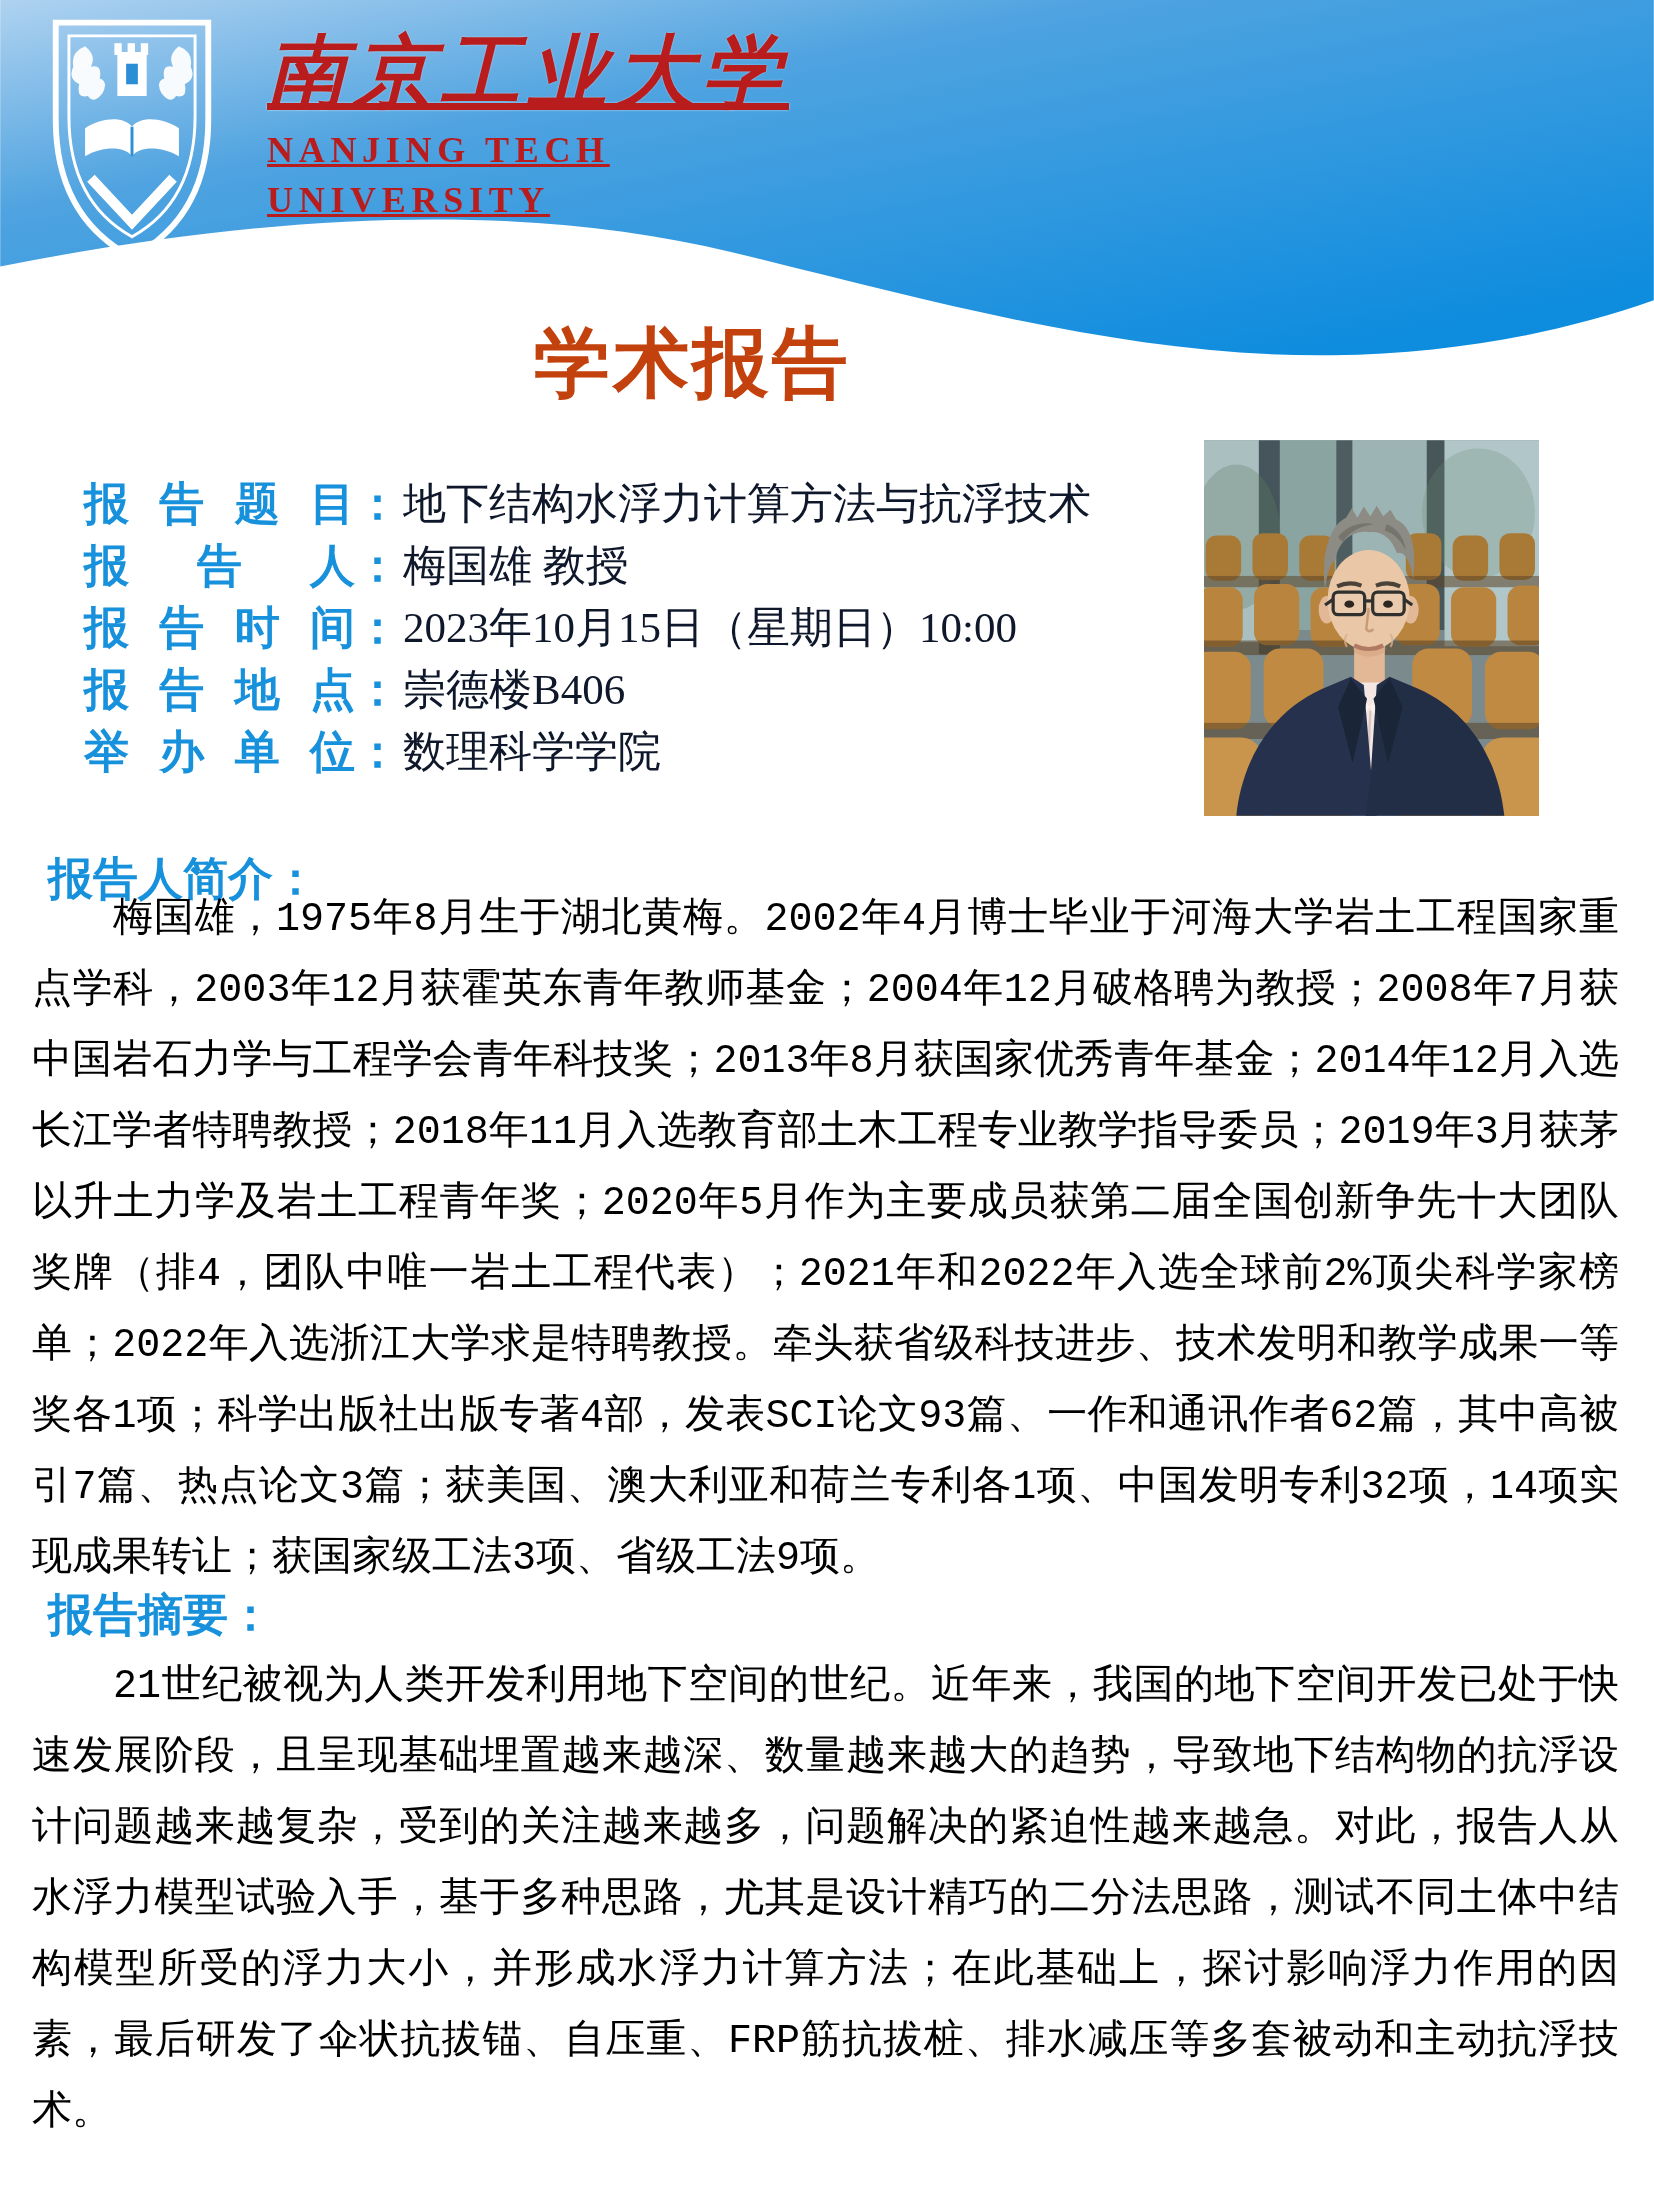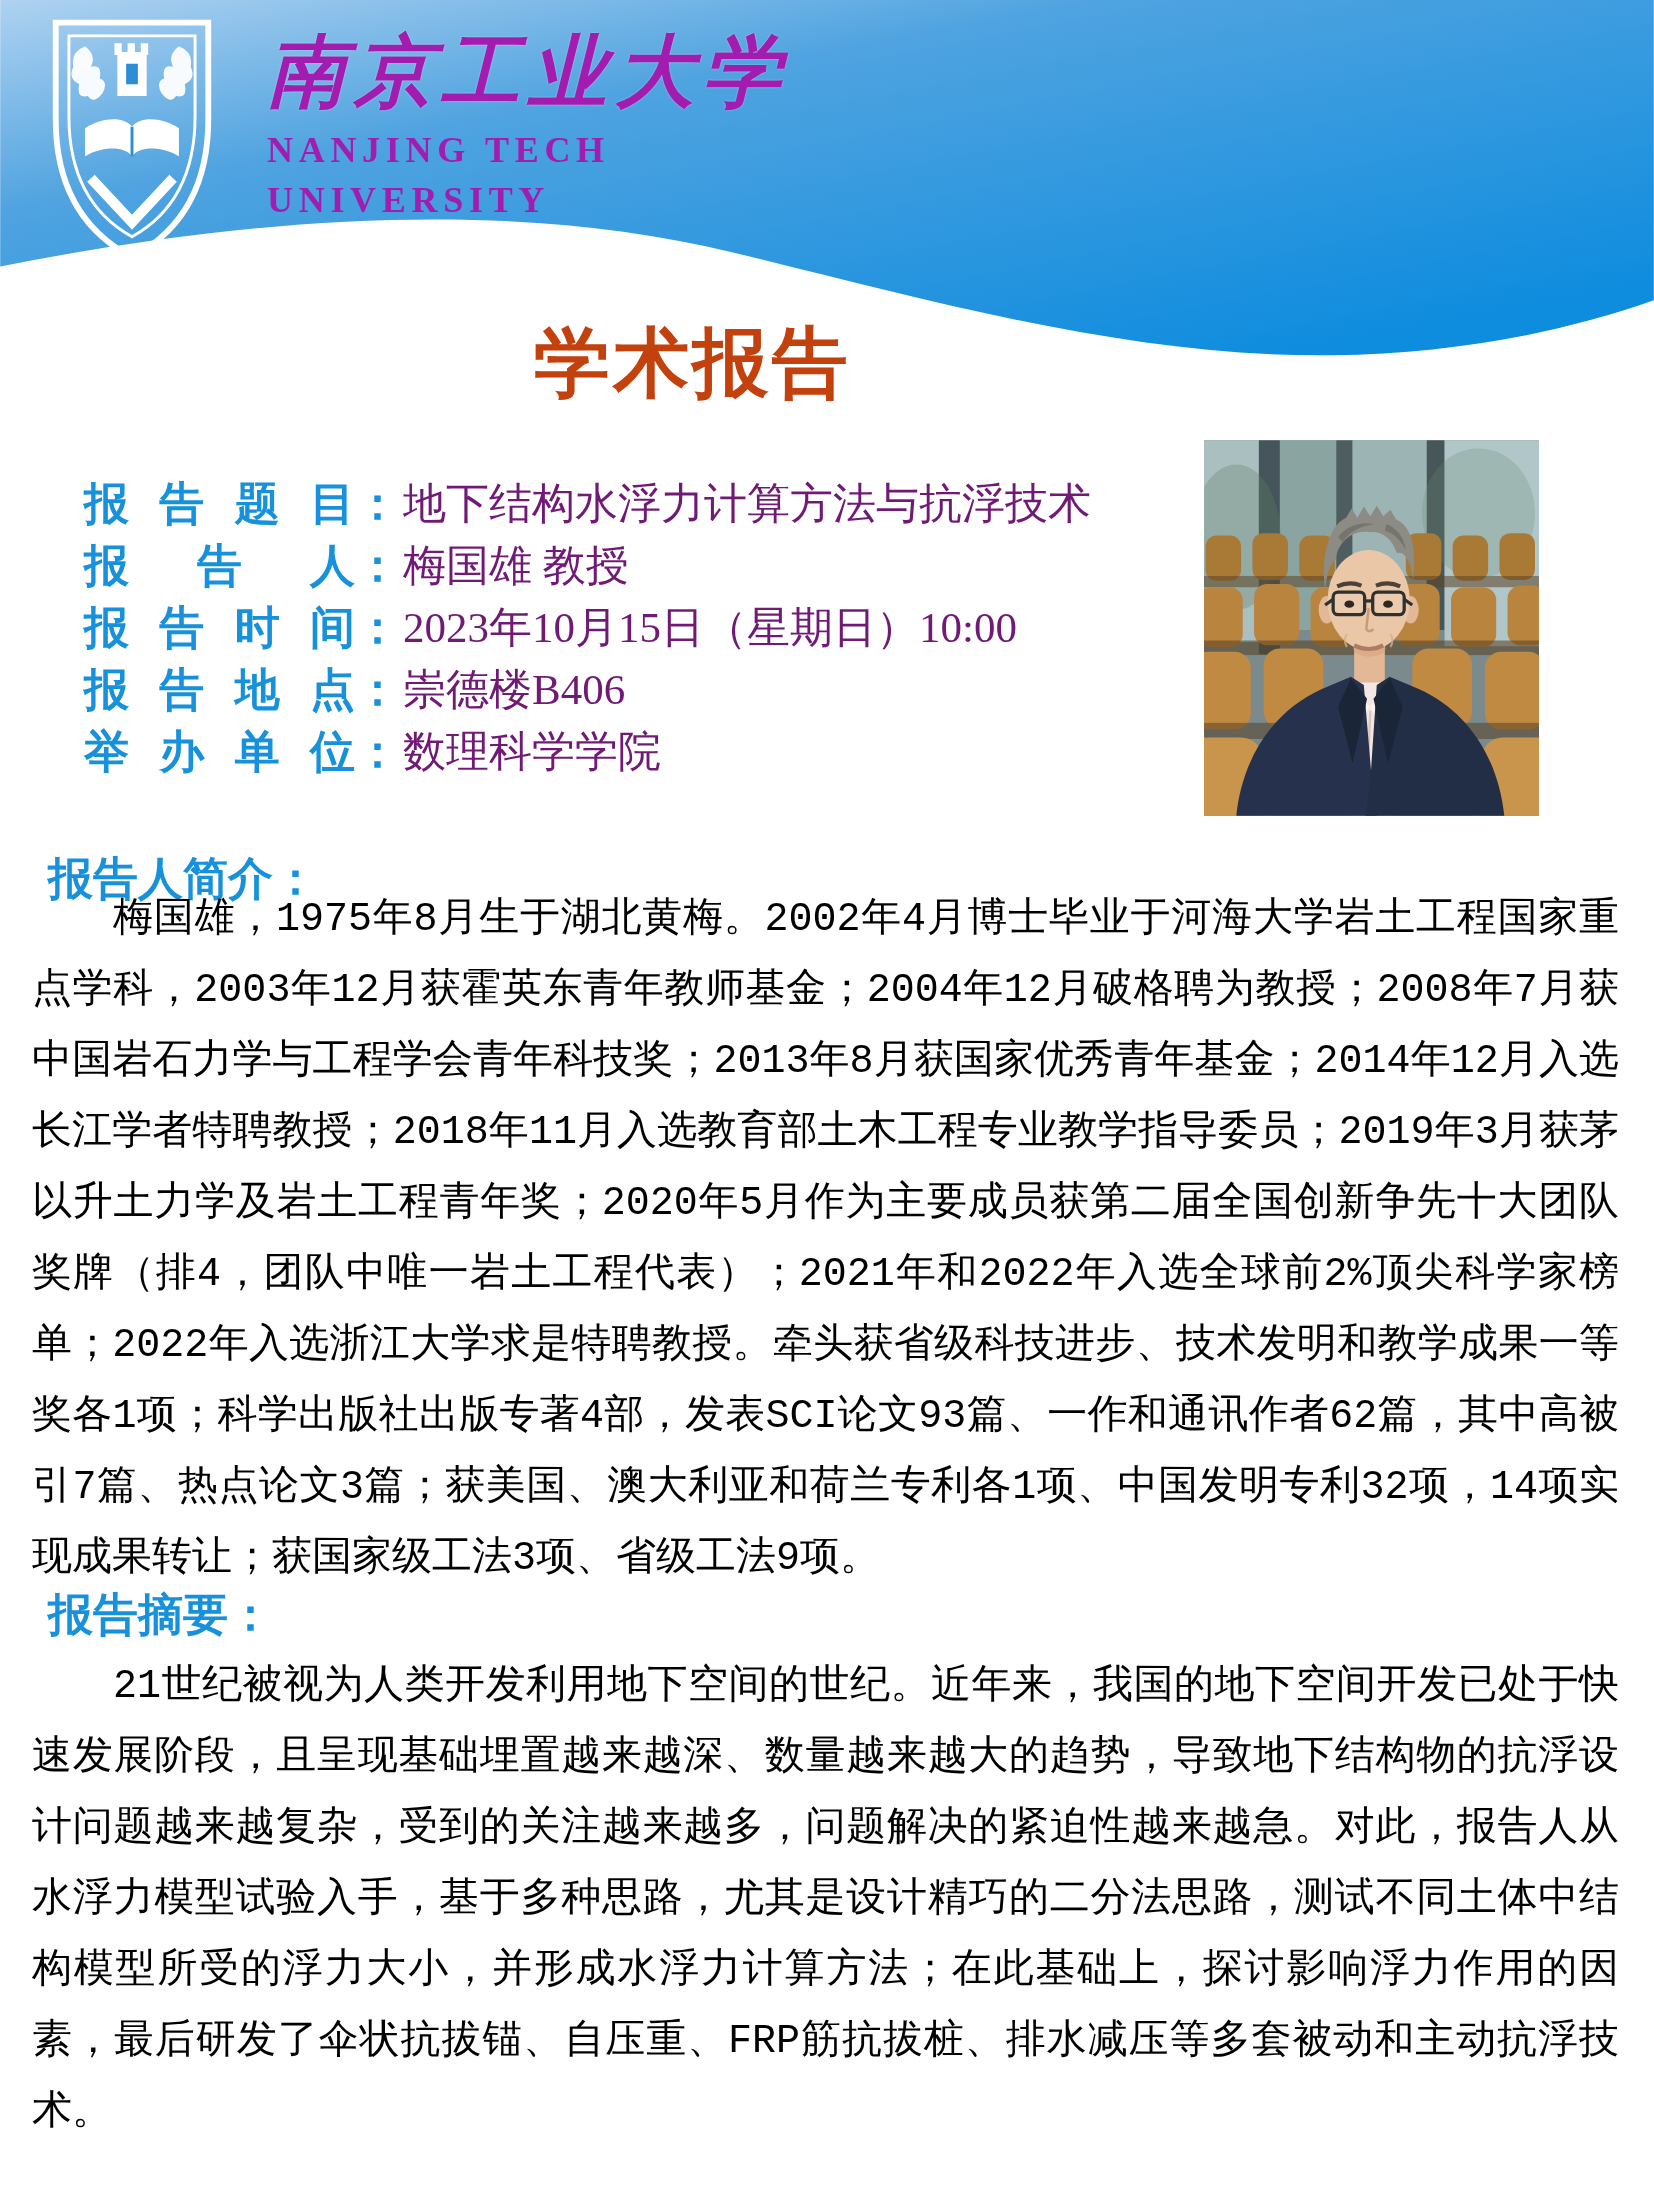--- a/index.html
+++ b/index.html
@@ -6,21 +6,21 @@
   .page {
     position:relative; width:1654px; height:2205px; background:#ffffff;
     overflow:hidden;
     font-family:"Liberation Serif","DejaVu Serif",serif;
   }
   
   .header { position:absolute; top:0; left:0; width:1654px; height:436px; }
   .header svg.wave { position:absolute; top:0; left:0; display:block; }
   .brand { position:absolute; top:13px; left:44px; display:flex; align-items:flex-start; gap:47px; }
   .shield-box { width:176px; height:254px; }
-  .brand-text { color:#a21caf; padding-top:6.5px; }
+  .brand-text { color:#b91c1c; padding-top:6.5px;text-decoration:underline; }
   .calligraphy {
     font-size:79px; font-weight:bold; font-style:italic;
     letter-spacing:8px; line-height:105px; white-space:nowrap;
     text-shadow:0 0 1.6px rgba(255,255,255,.6);
   }
   .en-line {
     font-family:"Liberation Serif","DejaVu Serif",serif;
     font-size:36px; font-weight:bold; letter-spacing:5.7px; line-height:50px;
   }
   
@@ -31,21 +31,21 @@
   }
   
   .info { position:absolute; top:473px; left:48px; width:1155px; }
   .row { position:relative; height:62px; line-height:62px; white-space:nowrap; }
   .lab { color:var(--accent); font-weight:bold; font-size:45px;margin-left:36px; }
   .lab-just {
     display:inline-block; width:271px; vertical-align:top;
     text-align:justify; text-align-last:justify;
   }
   .colon { display:inline-block; }
-  .val { position:absolute; left:355px; top:0; font-size:43px; color:#701a75; }
+  .val { position:absolute; left:355px; top:0; font-size:43px; color:#0f172a; }
   
   .photo { position:absolute; left:1204px; top:440px; width:335px; height:376px; }
   
   .sec-head {
     position:absolute; left:48px; color:var(--accent);
     font-weight:bold; font-size:45px; line-height:48px; margin:0;
   }
   #bio-head { top:855px; }
   #abs-head { top:1591px; }
   .body-para {

